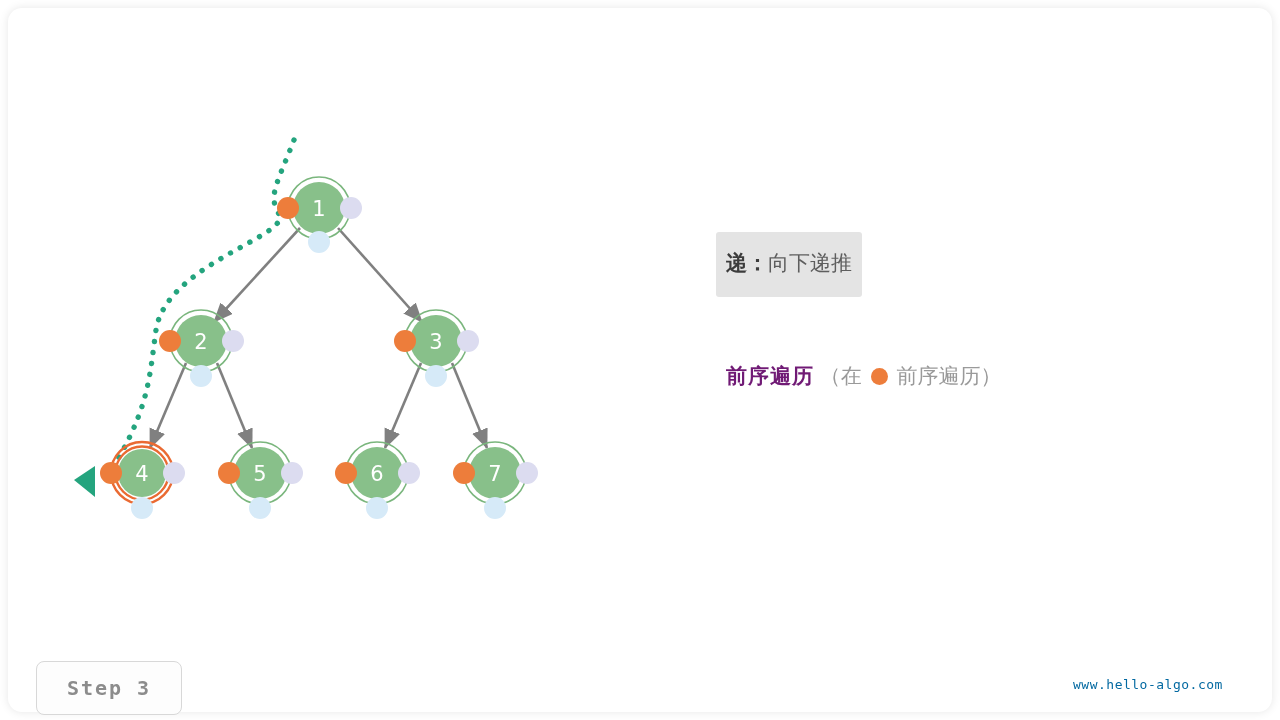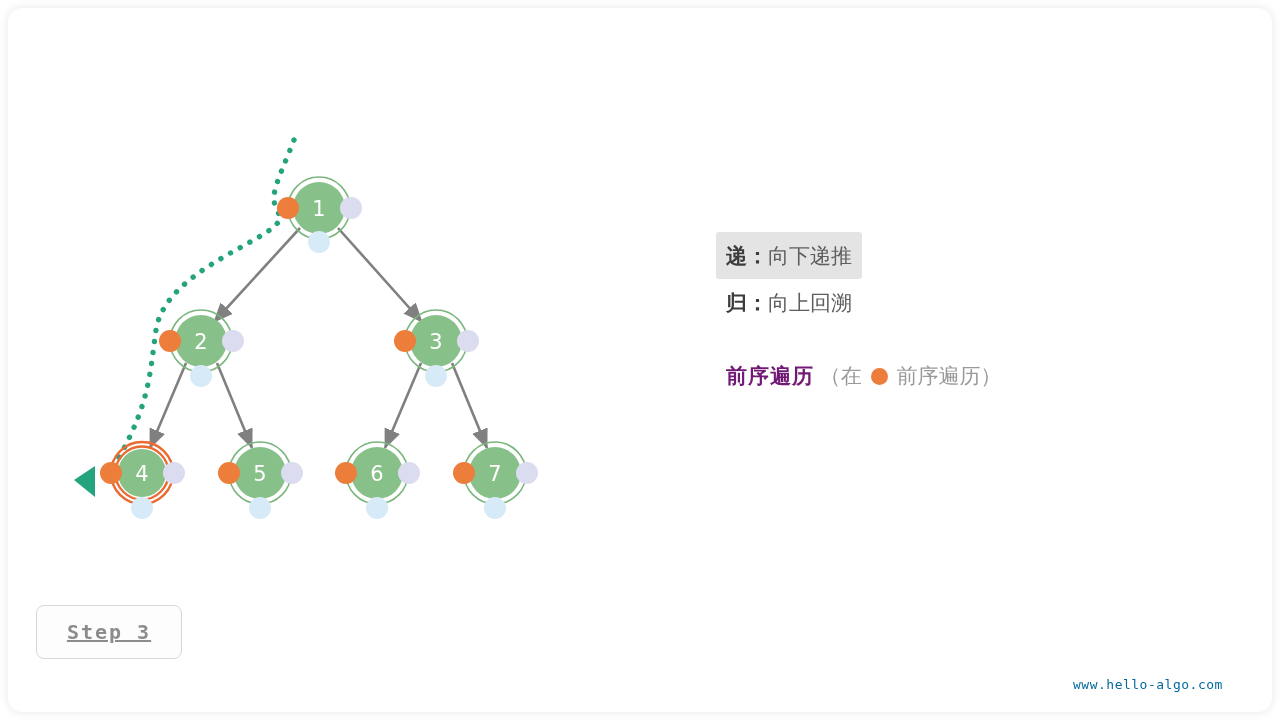--- a/index.html
+++ b/index.html
@@ -46,24 +46,25 @@
     position: absolute;
     left: 726px;
     top: 232px;
     width: 520px;
   }
   .legend-row {
     display: block;
     font-size: 21px;
     line-height: 41px;
     white-space: nowrap;
-    padding: 3px 10px;
+    padding: 12px 10px;
     margin-left: -10px;
     width: max-content;
     color: #8a8a8a;
+    font-family: Liberation Mono, monospace;
   }
   .legend-row.highlight {
     background: #e4e4e4;
     border-radius: 3px;
   }
   .legend-row .key {
     font-weight: bold;
     color: #3c3c3c;
   }
   .legend-row .val {
@@ -105,35 +106,34 @@
     white-space: pre;
   }
   .sequence .current {
     color: #e8541e;
     font-weight: bold;
   }
   
   .step-badge {
     position: absolute;
     left: 36px;
-    top: 605px;
+    top: 661px;
     width: 144px;
     height: 52px;
     border: 1px solid #d8d8d8;
     border-radius: 8px;
     background: #fdfdfd;
     display: flex;
     align-items: center;
     justify-content: center;
     font-family: "DejaVu Sans Mono", "Liberation Mono", monospace;
     font-size: 20px;
     font-weight: bold;
     letter-spacing: 2px;
     color: #8c8c8c;
-    text-decoration: underline;
   }
   .watermark {
     position: absolute;
     left: 1073px;
     top: 677px;
     font-family: "DejaVu Sans Mono", "Liberation Mono", monospace;
     font-size: 13px;
     letter-spacing: 0.5px;
     color: #0369a1;
   }
@@ -227,23 +227,20 @@
       <circle cx="527" cy="473" r="11" fill="#dcdcf0"></circle>
       <circle cx="495" cy="508" r="11" fill="#d6eaf8"></circle>
       <text class="node-label" x="495" y="474">7</text>
     </g>
   </svg>
 
   <div class="panel">
     <div class="legend-row highlight">
       <span class="key">递：</span><span class="val">向下递推</span>
     </div>
-    <div class="legend-row">
-      <span class="key">归：</span><span class="val">向上回溯</span>
-    </div>
   </div>
 
   <div class="traversal-title">
     <span class="name">前序遍历</span>
     <span class="paren">（在</span>
     <span class="dot-inline"></span>
     <span class="paren">前序遍历）</span>
   </div>
 
 

